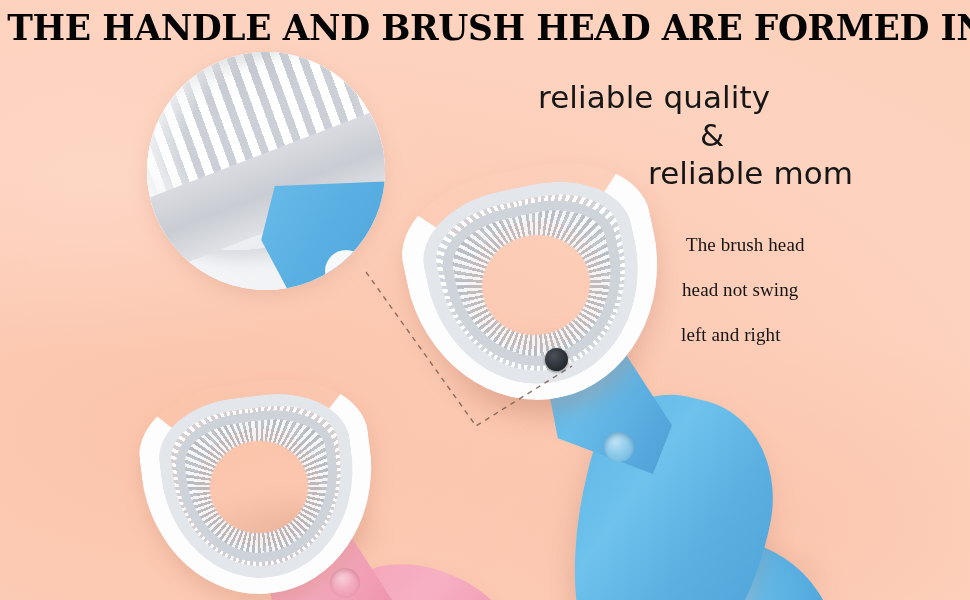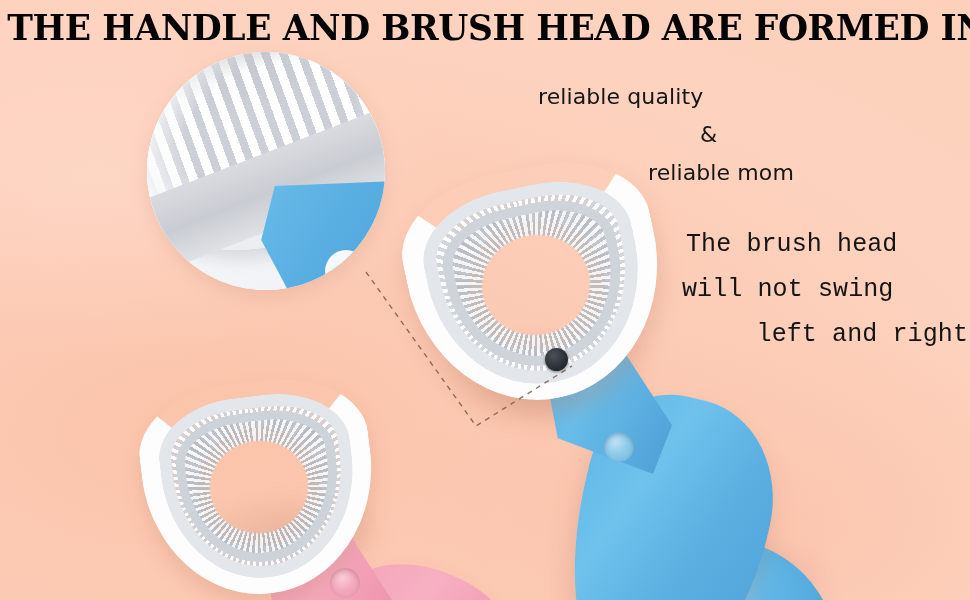--- a/index.html
+++ b/index.html
@@ -52,43 +52,43 @@
     white-space: nowrap;
   }
 
   
   .slogan {
     position: absolute;
     left: 500px;
     top: 78px;
     width: 420px;
     font-family: "DejaVu Sans", sans-serif;
-    font-size: 22px;
+    font-size: 31px;
     line-height: 38px;
     color: #161616;
     letter-spacing: 0.1px;
   }
   .slogan .l1 { padding-left: 38px; }
   .slogan .l2 { padding-left: 200px; }
   .slogan .l3 { padding-left: 148px; }
 
   .claim {
     position: absolute;
     left: 668px;
     top: 222px;
     width: 300px;
-    font-family: Liberation Mono, monospace;
-    font-size: 25px;
+    font-family: Liberation Serif, serif;
+    font-size: 19px;
     line-height: 45px;
     color: #141414;
     letter-spacing: 0.1px;
   }
   .claim .c1 { padding-left: 18px; }
   .claim .c2 { padding-left: 14px; }
-  .claim .c3 { padding-left: 13px; text-align: right; }
+  .claim .c3 { padding-left: 13px; }
   .claim .c4 { padding-left: 12px; }
 
   
   .leader {
     position: absolute;
     left: 0; top: 0;
     width: 970px; height: 600px;
     pointer-events: none;
   }
 
@@ -424,17 +424,17 @@
   <div class="headline">THE HANDLE AND BRUSH HEAD ARE FORMED IN ONE TIME</div>
 
   <div class="slogan">
     <div class="l1">reliable quality</div>
     <div class="l2">&amp;</div>
     <div class="l3">reliable mom</div>
   </div>
 
   <div class="claim">
     <div class="c1">The brush head</div>
-    <div class="c2">will not swing</div>
+    <div class="c2">head not swing</div>
     <div class="c3">left and right</div>
   </div>
 
 </div>
 
 </body></html>

